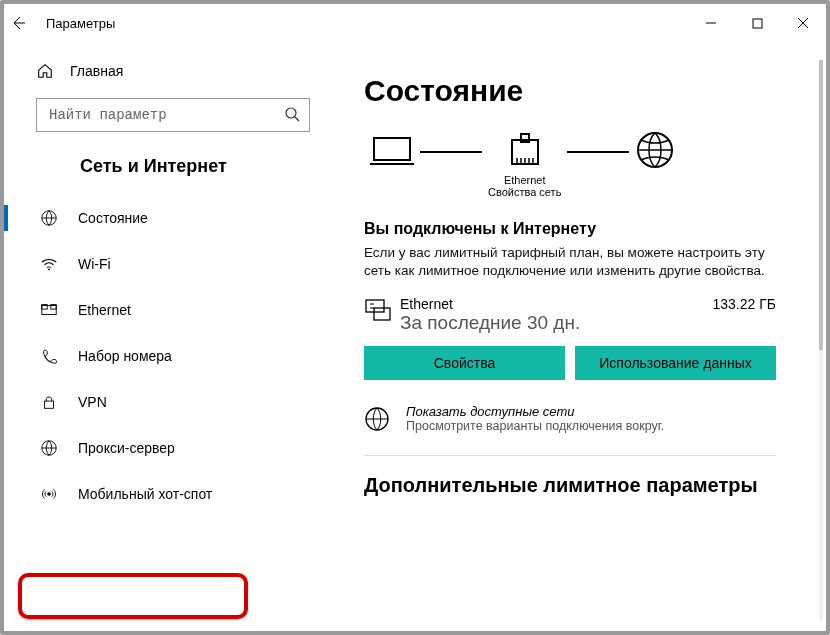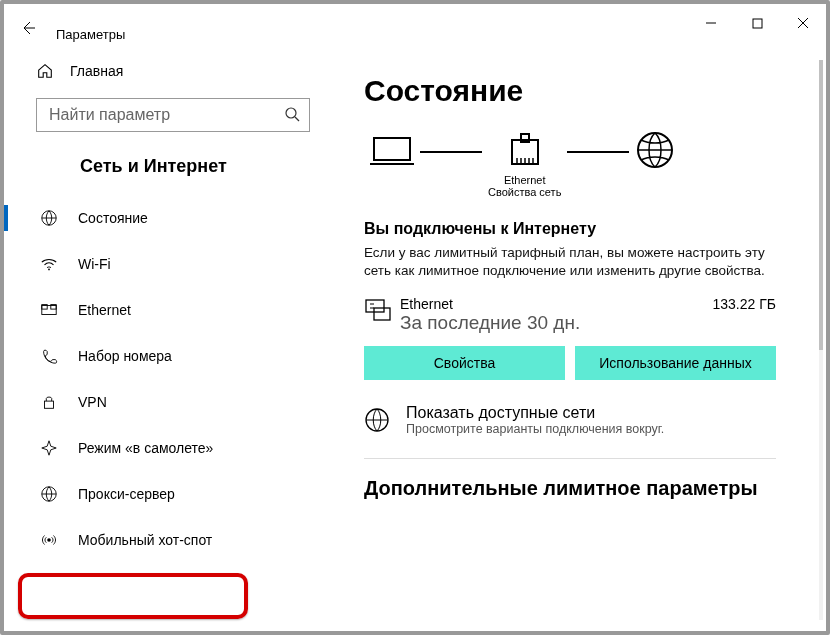--- a/index.html
+++ b/index.html
@@ -1,28 +1,28 @@
 <!DOCTYPE html>
 <html><head>
 <meta charset="utf-8">
 <style>
   * { box-sizing: border-box; margin: 0; padding: 0; font-family: "Segoe UI", Arial, sans-serif; }
   body { width: 830px; height: 635px; overflow: hidden; border: 4px solid #999; border-radius: 2px; background: #fff; position: relative; }
   .app { display: flex; height: 100%; flex-direction: column; }
-  .titlebar { height: 38px; display: flex; align-items: flex-end; padding-left: 10px; }
+  .titlebar { height: 38px; display: flex; align-items: center; }
   .titlebar .back { width: 28px; height: 28px; display: flex; align-items: center; justify-content: center; }
   .titlebar .title { font-size: 13px; margin-left: 14px; color: #000; }
   .winbtns { margin-left: auto; display: flex; }
   .winbtn { width: 46px; height: 38px; display: flex; align-items: center; justify-content: center; }
   .content { display: flex; flex: 1; min-height: 0; }
   .sidebar { width: 338px; padding: 10px 0 0 0; position: relative; }
   .home { display: flex; align-items: center; padding: 10px 32px; font-size: 14px; }
   .home .icon { width: 18px; margin-right: 16px; }
   .searchwrap { margin: 8px 32px 14px 32px; position: relative; }
-  .search { width: 100%; height: 34px; border: 1px solid #999; padding: 0 36px 0 12px; font-size: 16px; background: #fff; outline: none; }
+  .search { width: 100%; height: 34px; border: 1px solid #999; padding: 0 36px 0 12px; font-size: 14px; background: #fff; outline: none; font-family: Liberation Mono, monospace; }
   .search::placeholder { color: #666; }
   .searchwrap .sicon { position: absolute; right: 10px; top: 8px; width: 16px; height: 16px; color: #333; }
   .category { font-size: 18px; font-weight: 700; padding: 10px 32px 18px 32px; margin-left: 44px; }
   .navlist { }
   .navitem { display: flex; align-items: center; height: 46px; padding: 0 0 0 36px; font-size: 14px; position: relative; }
   .navitem .nicon { width: 18px; height: 18px; margin-right: 20px; display: inline-flex; align-items: center; justify-content: center; }
   .navitem.selected::before { content: ""; position: absolute; left: 0; top: 10px; bottom: 10px; width: 4px; background: #0067c0; }
   .highlight { position: absolute; left: 14px; width: 230px; height: 46px; border: 4px solid #d40000; border-radius: 10px; box-shadow: 0 1px 2px rgba(0,0,0,0.3); pointer-events: none; }
 
   .main { flex: 1; padding: 32px 20px 0 22px; position: relative; overflow: hidden; }
@@ -36,24 +36,24 @@
   .diagram .caption { font-size: 11px; text-align: center; margin-top: 4px; min-height: 28px; }
   .mainstatus { font-size: 16px; font-weight: 600; margin-bottom: 6px; }
   .maindesc { font-size: 13.5px; color: #111; line-height: 1.35; margin-bottom: 16px; padding-right: 30px; }
   .usagerow { display: flex; align-items: flex-start; margin-bottom: 12px; padding-right: 30px; }
   .usagerow .uicon { width: 36px; }
   .usagerow .ulabels { flex: 1; }
   .usagerow .uname { font-size: 14px; }
   .usagerow .uperiod { font-size: 19px; color: #555; }
   .usagerow .uamount { font-size: 14px; }
   .btnrow { display: flex; gap: 10px; margin-bottom: 24px; padding-right: 30px; }
-  .btn { flex: 1; height: 34px; background: #5eead4; border: none; font-size: 14px; cursor: pointer; }
+  .btn { flex: 1; height: 34px; background: #14b8a6; border: none; font-size: 14px; cursor: pointer; }
   .linkrow { display: flex; align-items: center; gap: 16px; margin-bottom: 22px; }
   .linkrow .licon { width: 26px; height: 26px; }
-  .linkrow .ltitle { font-size: 16px; }
+  .linkrow .ltitle { font-size: 13px; font-style: italic; }
   .linkrow .ldesc { font-size: 12.5px; color: #555; }
   .hr { border: none; border-top: 1px solid #ddd; margin: 0 30px 18px 0; }
   .main h2.addl { margin-bottom: 0; }
 
   svg { display: block; }
 </style>
 </head>
 <body>
 
 <div class="app">
@@ -149,28 +149,20 @@
               <svg width="18" height="18" viewBox="0 0 20 20">
                 <rect x="5" y="9" width="10" height="8" stroke="#000" fill="none"></rect>
                 <path d="M7 9 V6 C7 4 13 4 13 6 V9" stroke="#000" fill="none"></path>
               </svg>
             </span>
           <span>VPN</span>
         </div>
         <div class="navitem">
           <span class="nicon">
               <svg width="18" height="18" viewBox="0 0 20 20">
-                <path d="M10 2 L12 8 L18 10 L12 12 L10 18 L8 12 L2 10 L8 8 Z" stroke="#000" fill="none"></path>
-              </svg>
-            </span>
-          <span>Режим «в самолете»</span>
-        </div>
-        <div class="navitem">
-          <span class="nicon">
-              <svg width="18" height="18" viewBox="0 0 20 20">
                 <circle cx="10" cy="10" r="8" stroke="#000" fill="none"></circle>
                 <path d="M2 10 H18 M10 2 C6 6 6 14 10 18 M10 2 C14 6 14 14 10 18" stroke="#000" fill="none"></path>
               </svg>
             </span>
           <span>Прокси-сервер</span>
         </div>
         <div class="navitem">
           <span class="nicon">
               <svg width="18" height="18" viewBox="0 0 20 20">
                 <circle cx="10" cy="10" r="2" fill="#000"></circle>

